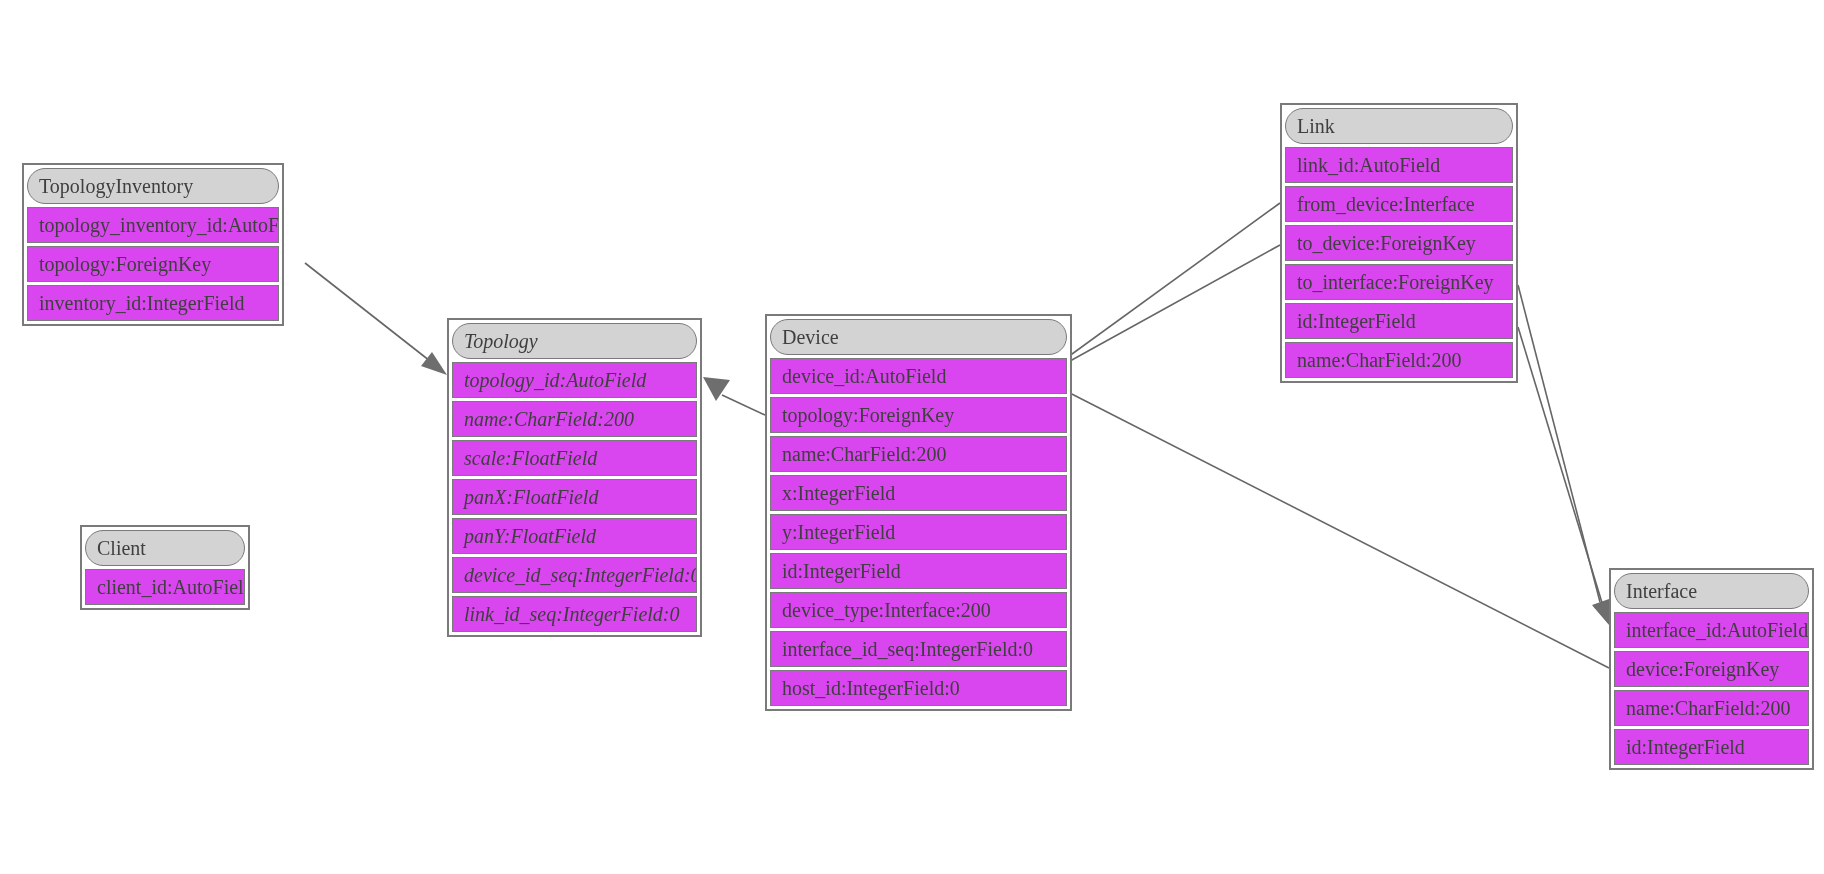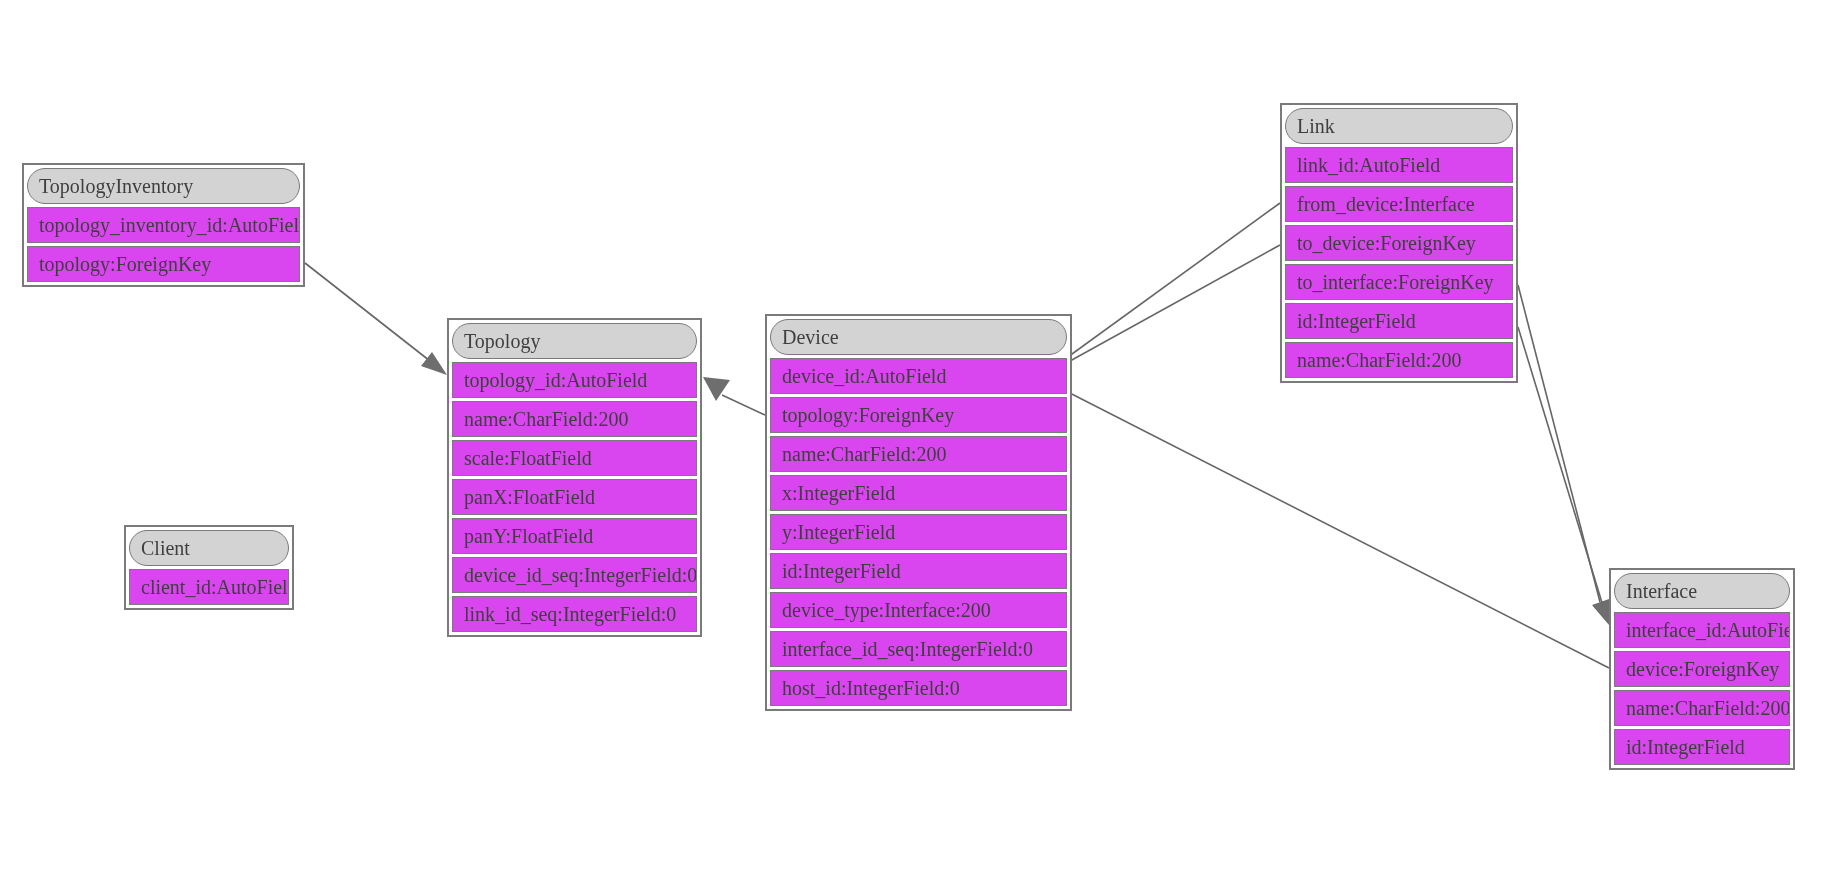--- a/index.html
+++ b/index.html
@@ -45,36 +45,37 @@
       <line x1="1280" y1="245" x2="1061" y2="366" class="edge-line"></line>
       <polygon points="1038,372 1063,353 1066,372" class="edge-arrow"></polygon>
       <line x1="1518" y1="285" x2="1600" y2="602" class="edge-line"></line>
       <polygon points="1610,626 1592,605 1609,599" class="edge-arrow"></polygon>
       <line x1="1518" y1="327" x2="1603" y2="606" class="edge-line"></line>
       <polygon points="1611,627 1593,606 1610,600" class="edge-arrow"></polygon>
       <line x1="1609" y1="668" x2="1060" y2="388" class="edge-line"></line>
       <polygon points="1036,373 1063,374 1050,397" class="edge-arrow"></polygon>
     </svg>
   <div id="entity-layer">
-      <div class="entity" style="left: 22px; top: 163px; width: 283px;">
+      <div class="entity" style="left: 22px; top: 163px; width: 262px;">
         <div class="cell header">TopologyInventory</div>
         <div class="cell">topology_inventory_id:AutoField</div>
         <div class="cell">topology:ForeignKey</div>
+        <div class="cell">inventory_id:IntegerField</div>
       </div>
-      <div class="entity" style="left: 447px; top: 318px; width: 255px;">
+      <div class="entity" style="left: 447px; top: 318px; width: 255px; font-style: italic;">
         <div class="cell header">Topology</div>
         <div class="cell">topology_id:AutoField</div>
         <div class="cell">name:CharField:200</div>
         <div class="cell">scale:FloatField</div>
         <div class="cell">panX:FloatField</div>
         <div class="cell">panY:FloatField</div>
         <div class="cell">device_id_seq:IntegerField:0</div>
         <div class="cell">link_id_seq:IntegerField:0</div>
       </div>
-      <div class="entity" style="left: 80px; top: 525px; width: 170px; margin-left: 44px;">
+      <div class="entity" style="left: 80px; top: 525px; width: 170px;">
         <div class="cell header">Client</div>
         <div class="cell">client_id:AutoField</div>
       </div>
       <div class="entity" style="left: 765px; top: 314px; width: 307px;">
         <div class="cell header">Device</div>
         <div class="cell">device_id:AutoField</div>
         <div class="cell">topology:ForeignKey</div>
         <div class="cell">name:CharField:200</div>
         <div class="cell">x:IntegerField</div>
         <div class="cell">y:IntegerField</div>
@@ -85,21 +86,21 @@
       </div>
       <div class="entity" style="left: 1280px; top: 103px; width: 238px;">
         <div class="cell header">Link</div>
         <div class="cell">link_id:AutoField</div>
         <div class="cell">from_device:Interface</div>
         <div class="cell">to_device:ForeignKey</div>
         <div class="cell">to_interface:ForeignKey</div>
         <div class="cell">id:IntegerField</div>
         <div class="cell">name:CharField:200</div>
       </div>
-      <div class="entity" style="left: 1609px; top: 568px; width: 186px;">
+      <div class="entity" style="left: 1609px; top: 568px; width: 205px;">
         <div class="cell header">Interface</div>
         <div class="cell">interface_id:AutoField</div>
         <div class="cell">device:ForeignKey</div>
         <div class="cell">name:CharField:200</div>
         <div class="cell">id:IntegerField</div>
       </div>
     </div>
 </div>
 
 </body></html>

